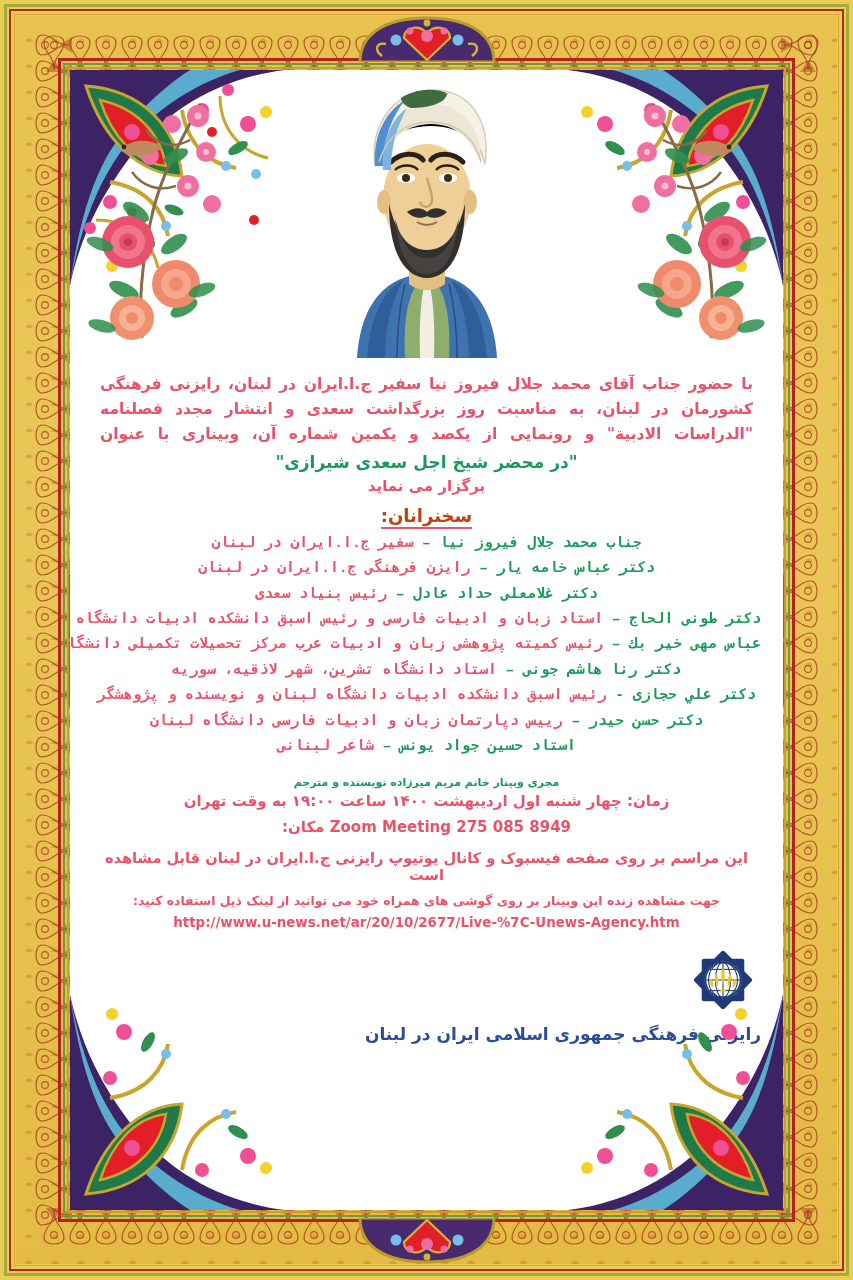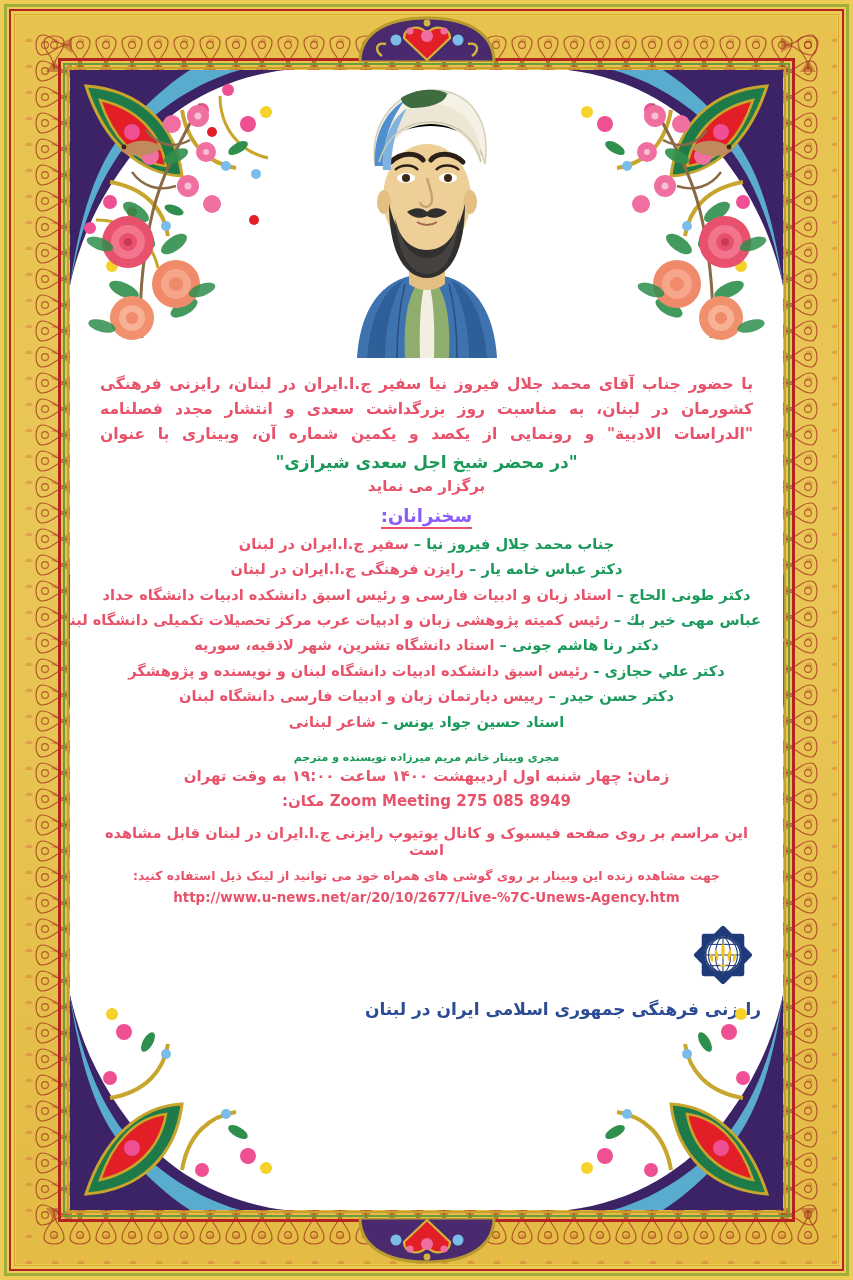--- a/index.html
+++ b/index.html
@@ -86,29 +86,29 @@
   }
   .lede-title{
     color:#1a9a5a;font-weight:bold;font-size:17px;line-height:1.5;
     text-align:center;margin-top:3px;
   }
   .lede-tail{
     color:#e8526a;font-weight:bold;font-size:15px;margin-top:1px;text-align:center;
   }
 
   .speakers-h{
-    color:#8b5cf6;font-weight:bold;font-size:18px;margin-top:10px;
+    color:#c2410c;font-weight:bold;font-size:18px;margin-top:10px;
     text-align:center;
   }
   .speakers-h span{border-bottom:2px solid #e8526a;padding-bottom:1px;}
 
   ul.speakers{list-style:none;margin:5px 0 0;padding:0;}
   ul.speakers li{
     font-size:14.6px;font-weight:bold;line-height:1.74;
-    text-align:center;white-space:nowrap;
+    text-align:center;white-space:nowrap;font-family:Liberation Mono, monospace;
   }
   .nm{color:#1a9a5a;}
   .dash{color:#1a9a5a;}
   .ds{color:#e8526a;}
 
   .host{
     color:#1a9a5a;font-weight:bold;font-size:11px;margin-top:17px;text-align:center;
   }
   .when,.where{
     color:#e8526a;font-weight:bold;font-size:15px;line-height:1.7;text-align:center;
@@ -685,20 +685,25 @@
           <span class="nm">جناب محمد جلال فیروز نیا</span>
           <span class="dash">–</span>
           <span class="ds">سفیر ج.ا.ایران در لبنان</span>
         </li>
         <li>
           <span class="nm">دکتر عباس خامه یار</span>
           <span class="dash">–</span>
           <span class="ds">رایزن فرهنگی ج.ا.ایران در لبنان</span>
         </li>
         <li>
+          <span class="nm">دکتر غلامعلی حداد عادل</span>
+          <span class="dash">–</span>
+          <span class="ds">رئیس بنیاد سعدی</span>
+        </li>
+        <li>
           <span class="nm">دکتر طونی الحاج</span>
           <span class="dash">–</span>
           <span class="ds">استاد زبان و ادبیات فارسی و رئیس اسبق دانشکده ادبیات دانشگاه حداد</span>
         </li>
         <li>
           <span class="nm">عباس مهی خیر بك</span>
           <span class="dash">–</span>
           <span class="ds">رئیس کمیته پژوهشی زبان و ادبیات عرب مرکز تحصیلات تکمیلی دانشگاه لبنان</span>
         </li>
         <li>

